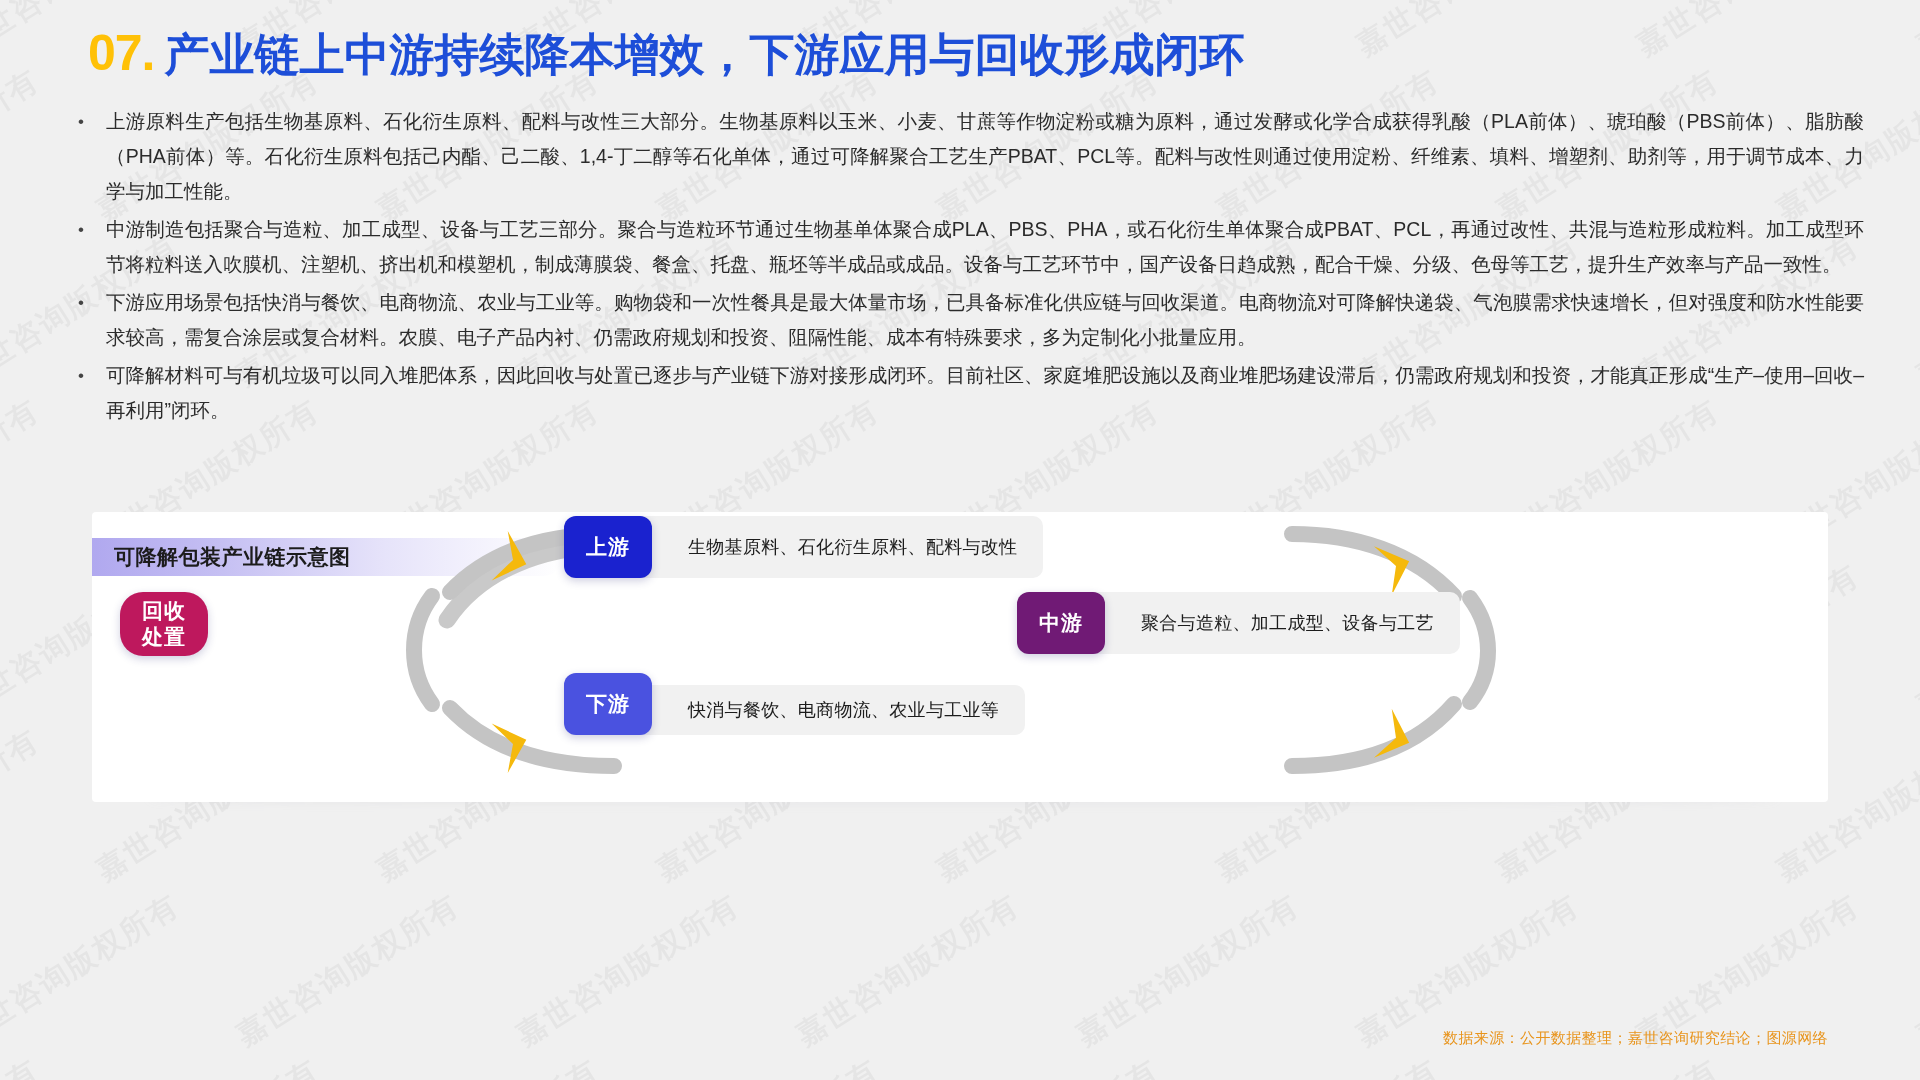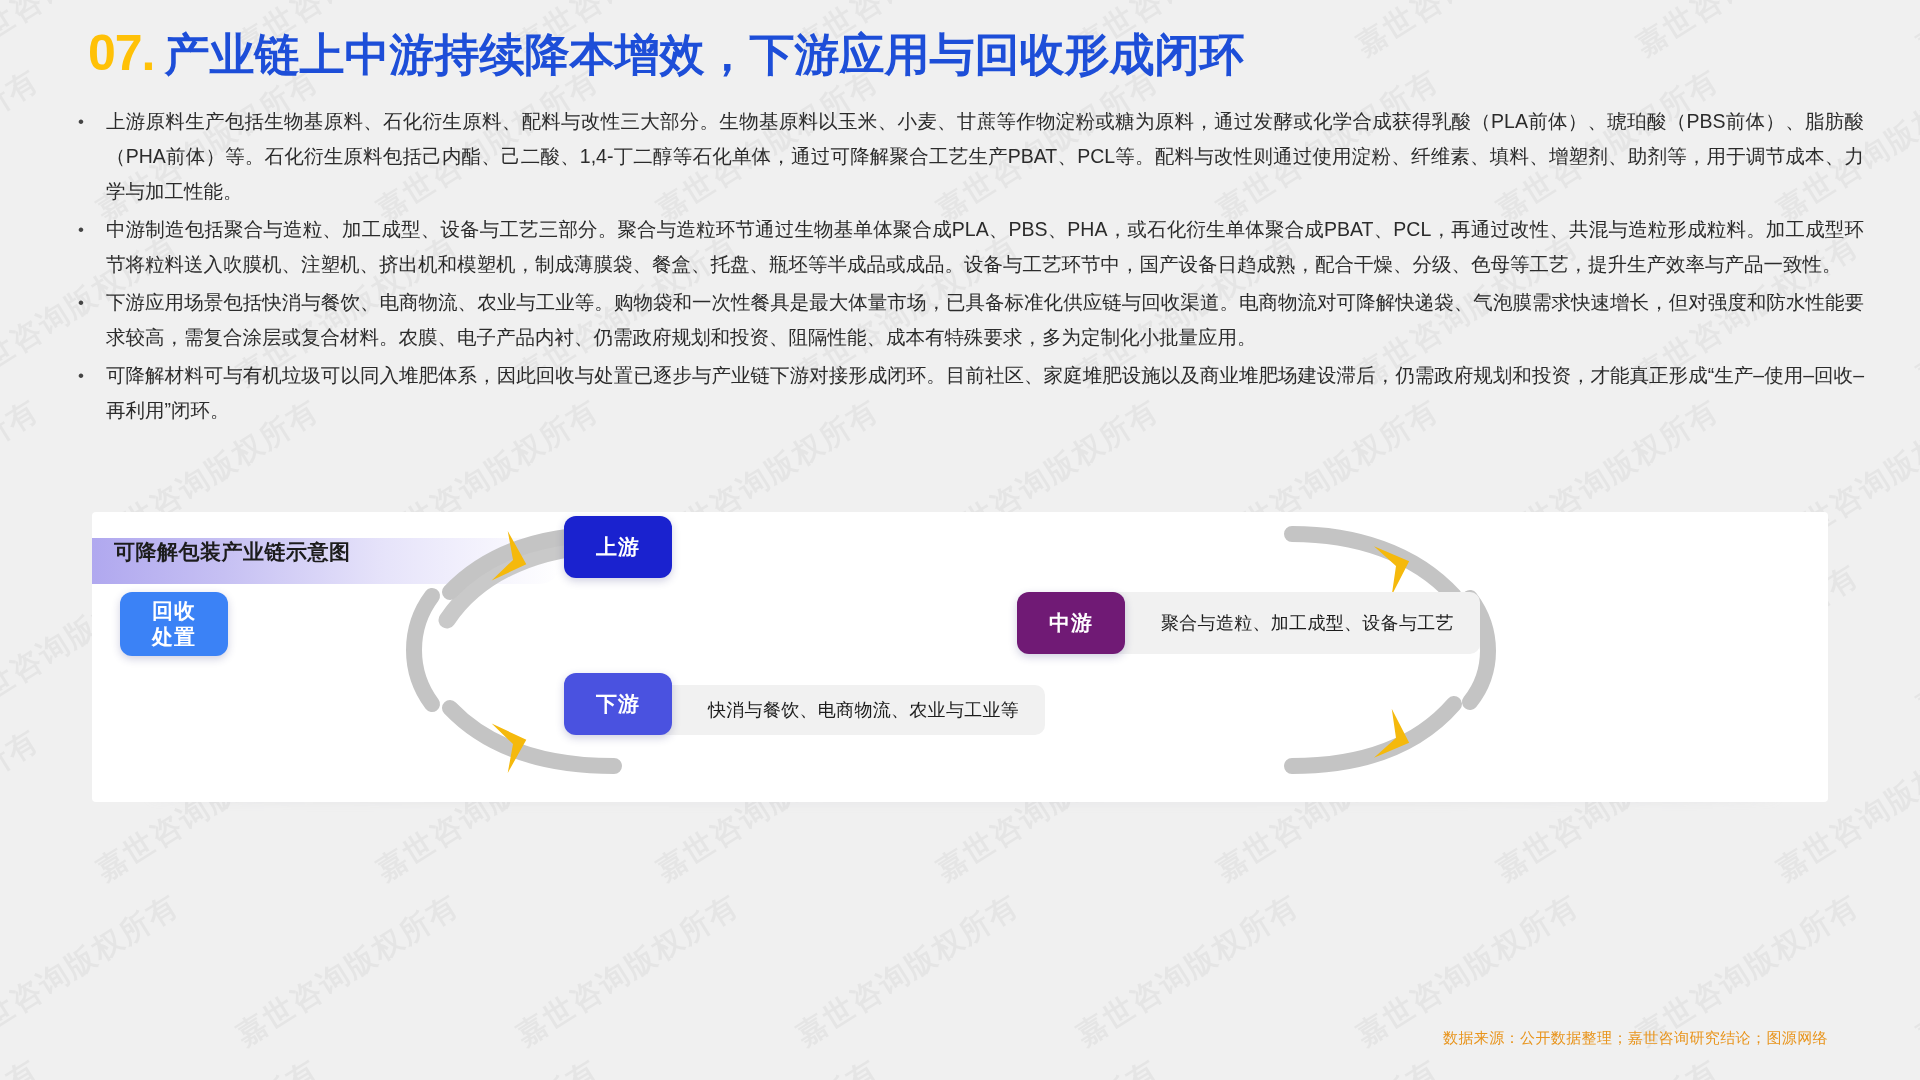--- a/index.html
+++ b/index.html
@@ -49,37 +49,37 @@
   .card{
     position:absolute;left:92px;top:512px;width:1736px;height:290px;
     background:#ffffff;border-radius:4px;z-index:8;
   }
   .card-shadow{
     position:absolute;left:148px;top:790px;width:1630px;height:16px;
     background:linear-gradient(to bottom,rgba(180,180,190,0.30),rgba(180,180,190,0));
     filter:blur(5px);z-index:7;border-radius:50%;
   }
   .sec-banner{
-    position:absolute;left:0px;top:26px;width:470px;height:46px;
+    position:absolute;left:0px;top:26px;width:470px;height:38px;
     background:linear-gradient(to right,#b0a8ef 0%,#c6c0f3 28%,#e6e3fa 62%,rgba(255,255,255,0) 100%);
     border-top-right-radius:23px;border-bottom-right-radius:23px;
-    display:flex;align-items:flex-start;
+    display:flex;align-items:center;
   }
   .sec-banner span{
     margin-left:22px;color:#1c1c1c;font-size:21px;font-weight:700;
     letter-spacing:0.5px;
   }
   
   .diagram{position:absolute;left:0;top:0;width:1736px;height:290px;}
   .diagram svg{position:absolute;left:0;top:0;}
   .node{
     position:absolute;display:flex;align-items:stretch;z-index:3;
   }
   .node-pill{
-    width:108px;border-radius:12px;display:flex;align-items:center;
+    width:88px;border-radius:12px;display:flex;align-items:center;
     justify-content:center;color:#ffffff;font-size:21px;font-weight:700;
     letter-spacing:1px;text-align:left;line-height:1.22;
     box-shadow:0 3px 8px rgba(40,40,120,0.22);
     position:relative;z-index:3;
   }
   .node-body{
     background:#f1f1f1;display:flex;align-items:center;
     padding-left:58px;padding-right:26px;margin-left:-22px;
     border-radius:10px;color:#1c1c1c;font-size:18px;letter-spacing:0.3px;
     position:relative;z-index:2;white-space:nowrap;
@@ -146,20 +146,23 @@
       </g>
       <g>
         <polygon points="1290,28 1318,54 1290,80 1304,54" fill="#f5b90c" transform="rotate(-20 1304 54)"></polygon>
       </g>
       <g>
         <polygon points="1290,200 1318,226 1290,252 1304,226" fill="#f5b90c" transform="rotate(20 1304 226)"></polygon>
       </g>
     </svg>
 
     <div class="node" style="left:472px;top:4px;height:62px;">
+      <div class="node-body" style="order:2;background:#f1f1f1;">
+        <span>生物基原料、石化衍生原料、配料与改性</span>
+      </div>
       <div class="node-pill" style="order:1;background:#1a22cf;">
         <span>上游</span>
       </div>
     </div>
 
     <div class="node" style="left:925px;top:80px;height:62px;">
       <div class="node-body" style="order:2;background:#f1f1f1;">
         <span>聚合与造粒、加工成型、设备与工艺</span>
       </div>
       <div class="node-pill" style="order:1;background:#701a75;">
@@ -170,21 +173,21 @@
     <div class="node" style="left:472px;top:161px;height:62px;">
       <div class="node-body" style="order:2;background:#f1f1f1;margin-top:12px;">
         <span>快消与餐饮、电商物流、农业与工业等</span>
       </div>
       <div class="node-pill" style="order:1;background:#4a52e0;">
         <span>下游</span>
       </div>
     </div>
 
     <div class="node" style="left:28px;top:80px;height:64px;">
-      <div class="node-pill" style="background:#3b82f6;">
+      <div class="node-pill" style="background:#be185d;border-radius:23px;">
         <span id="recycle-label">回收<br>处置</span>
       </div>
     </div>
 
   </div>
 </div>
 
 <div class="source">数据来源：公开数据整理；嘉世咨询研究结论；图源网络</div>
 
 <div class="wm-layer" id="wmlayer">

